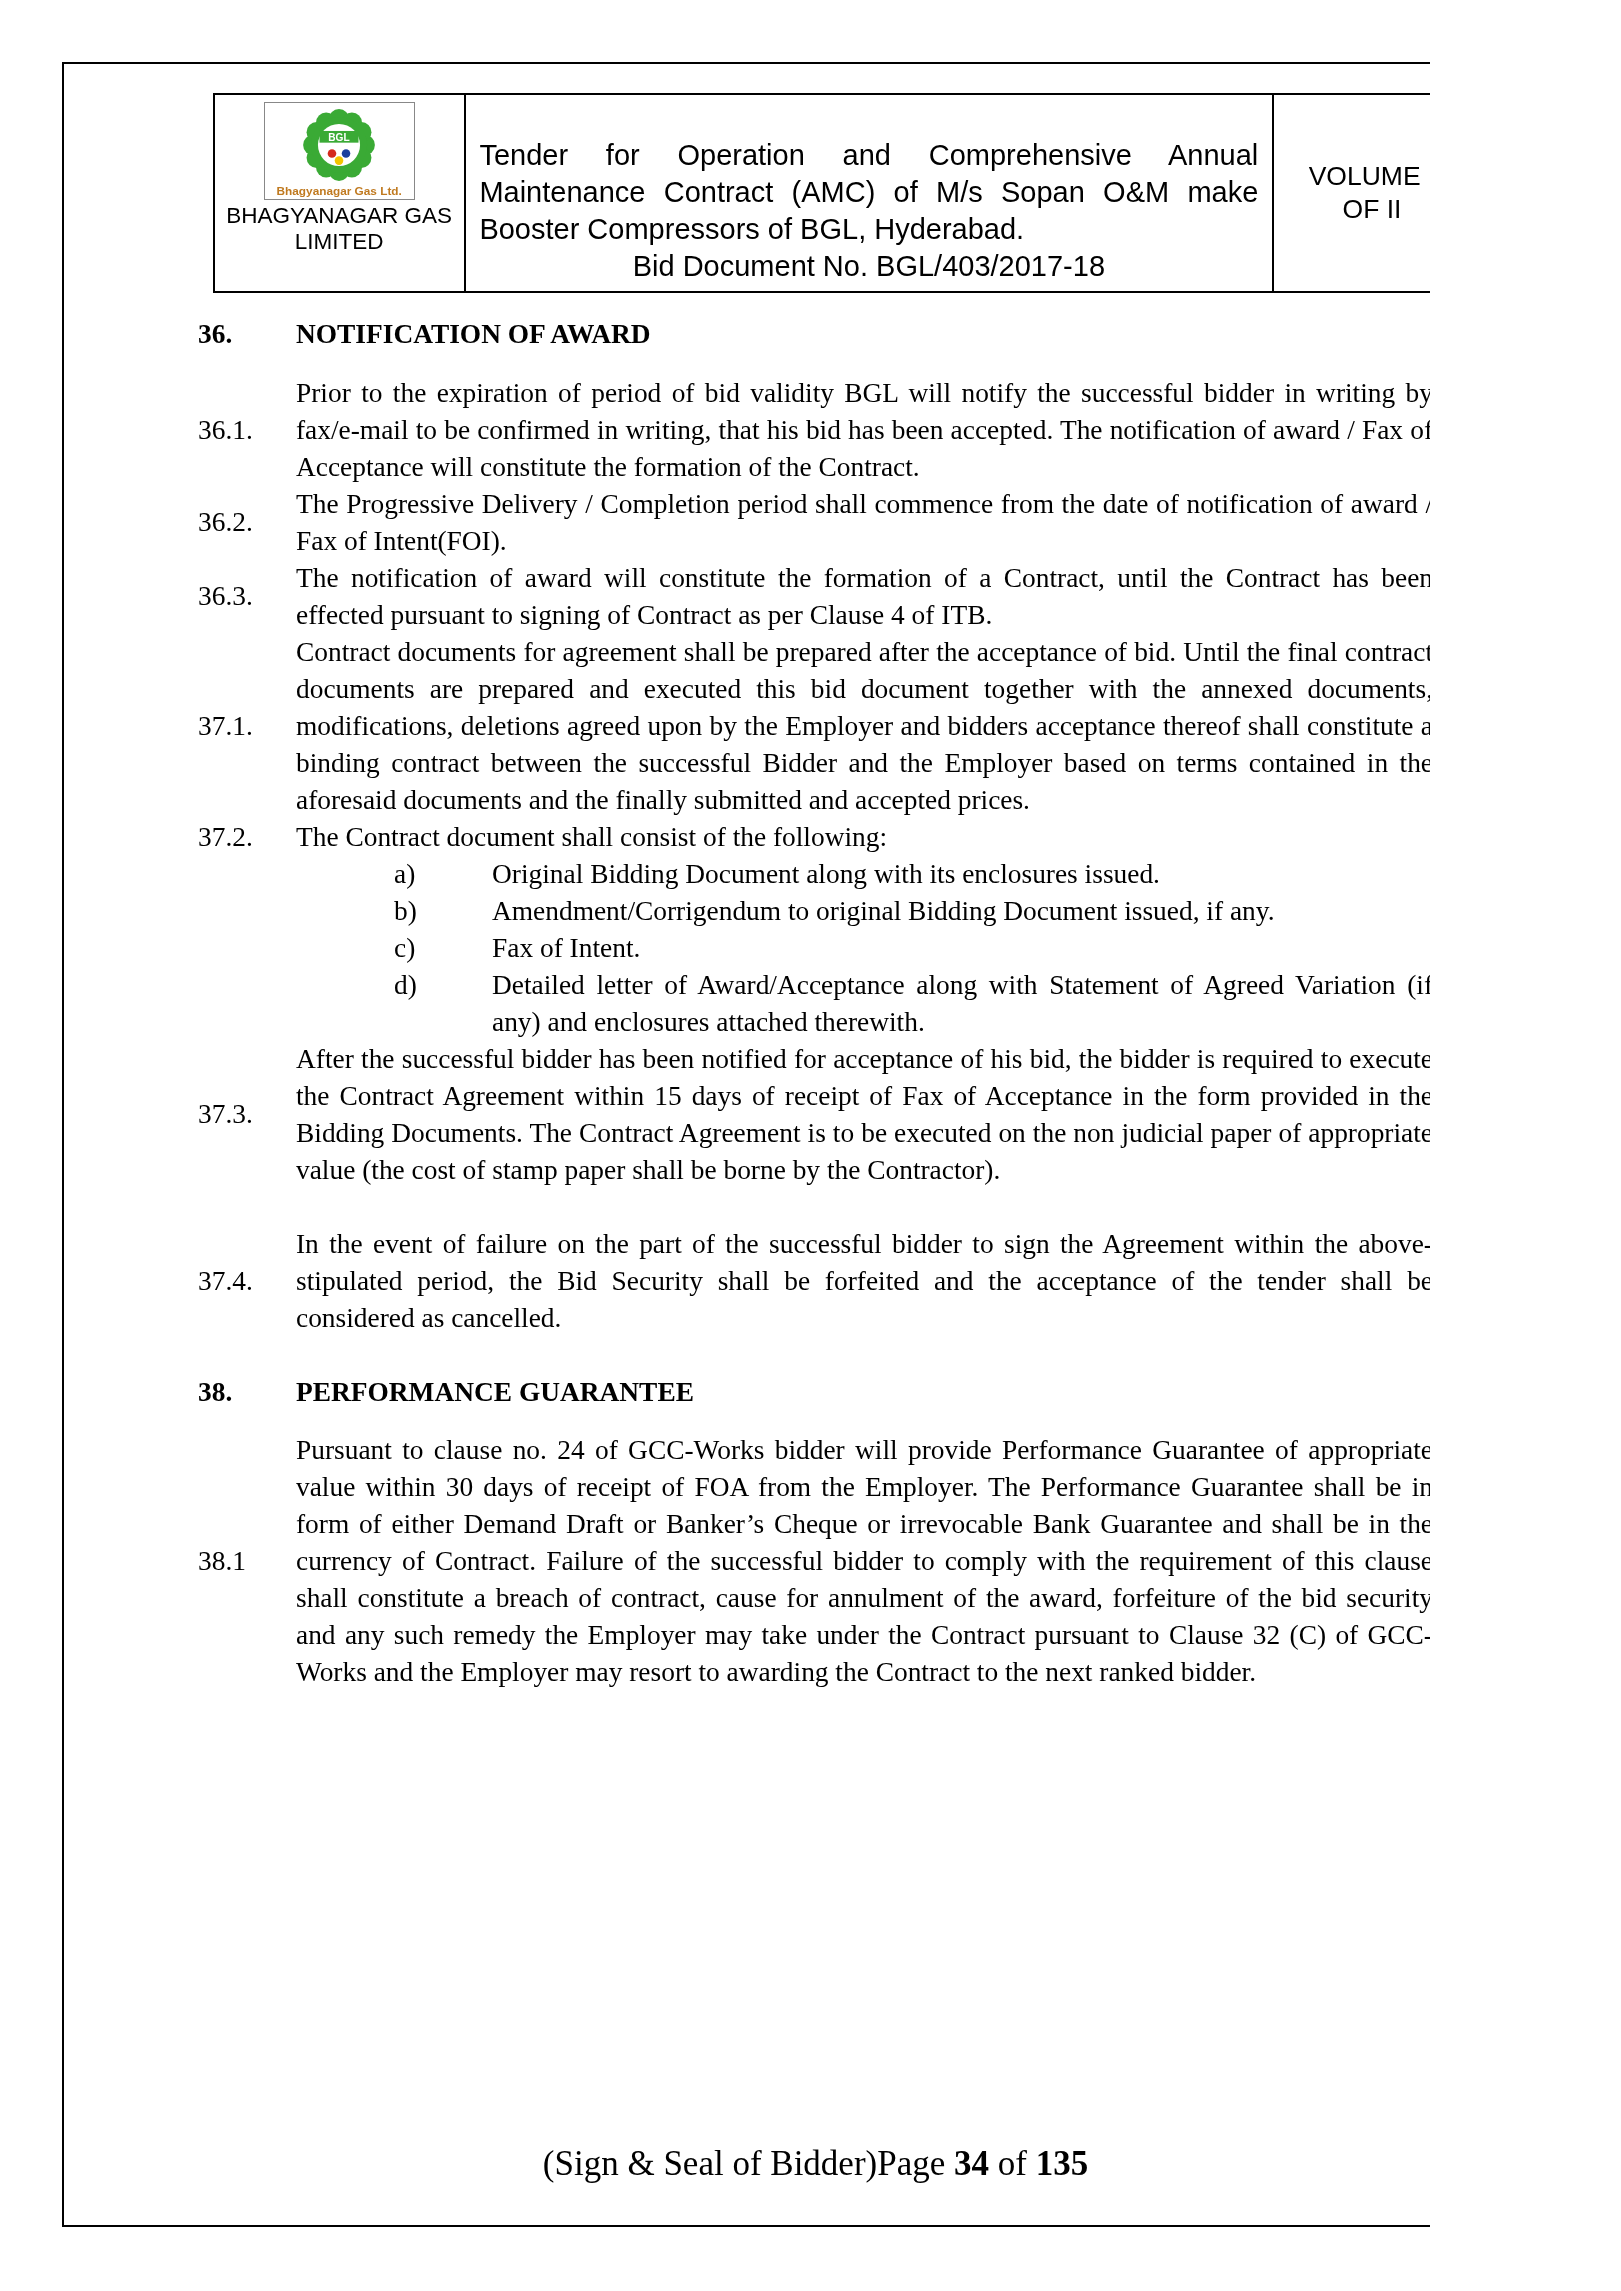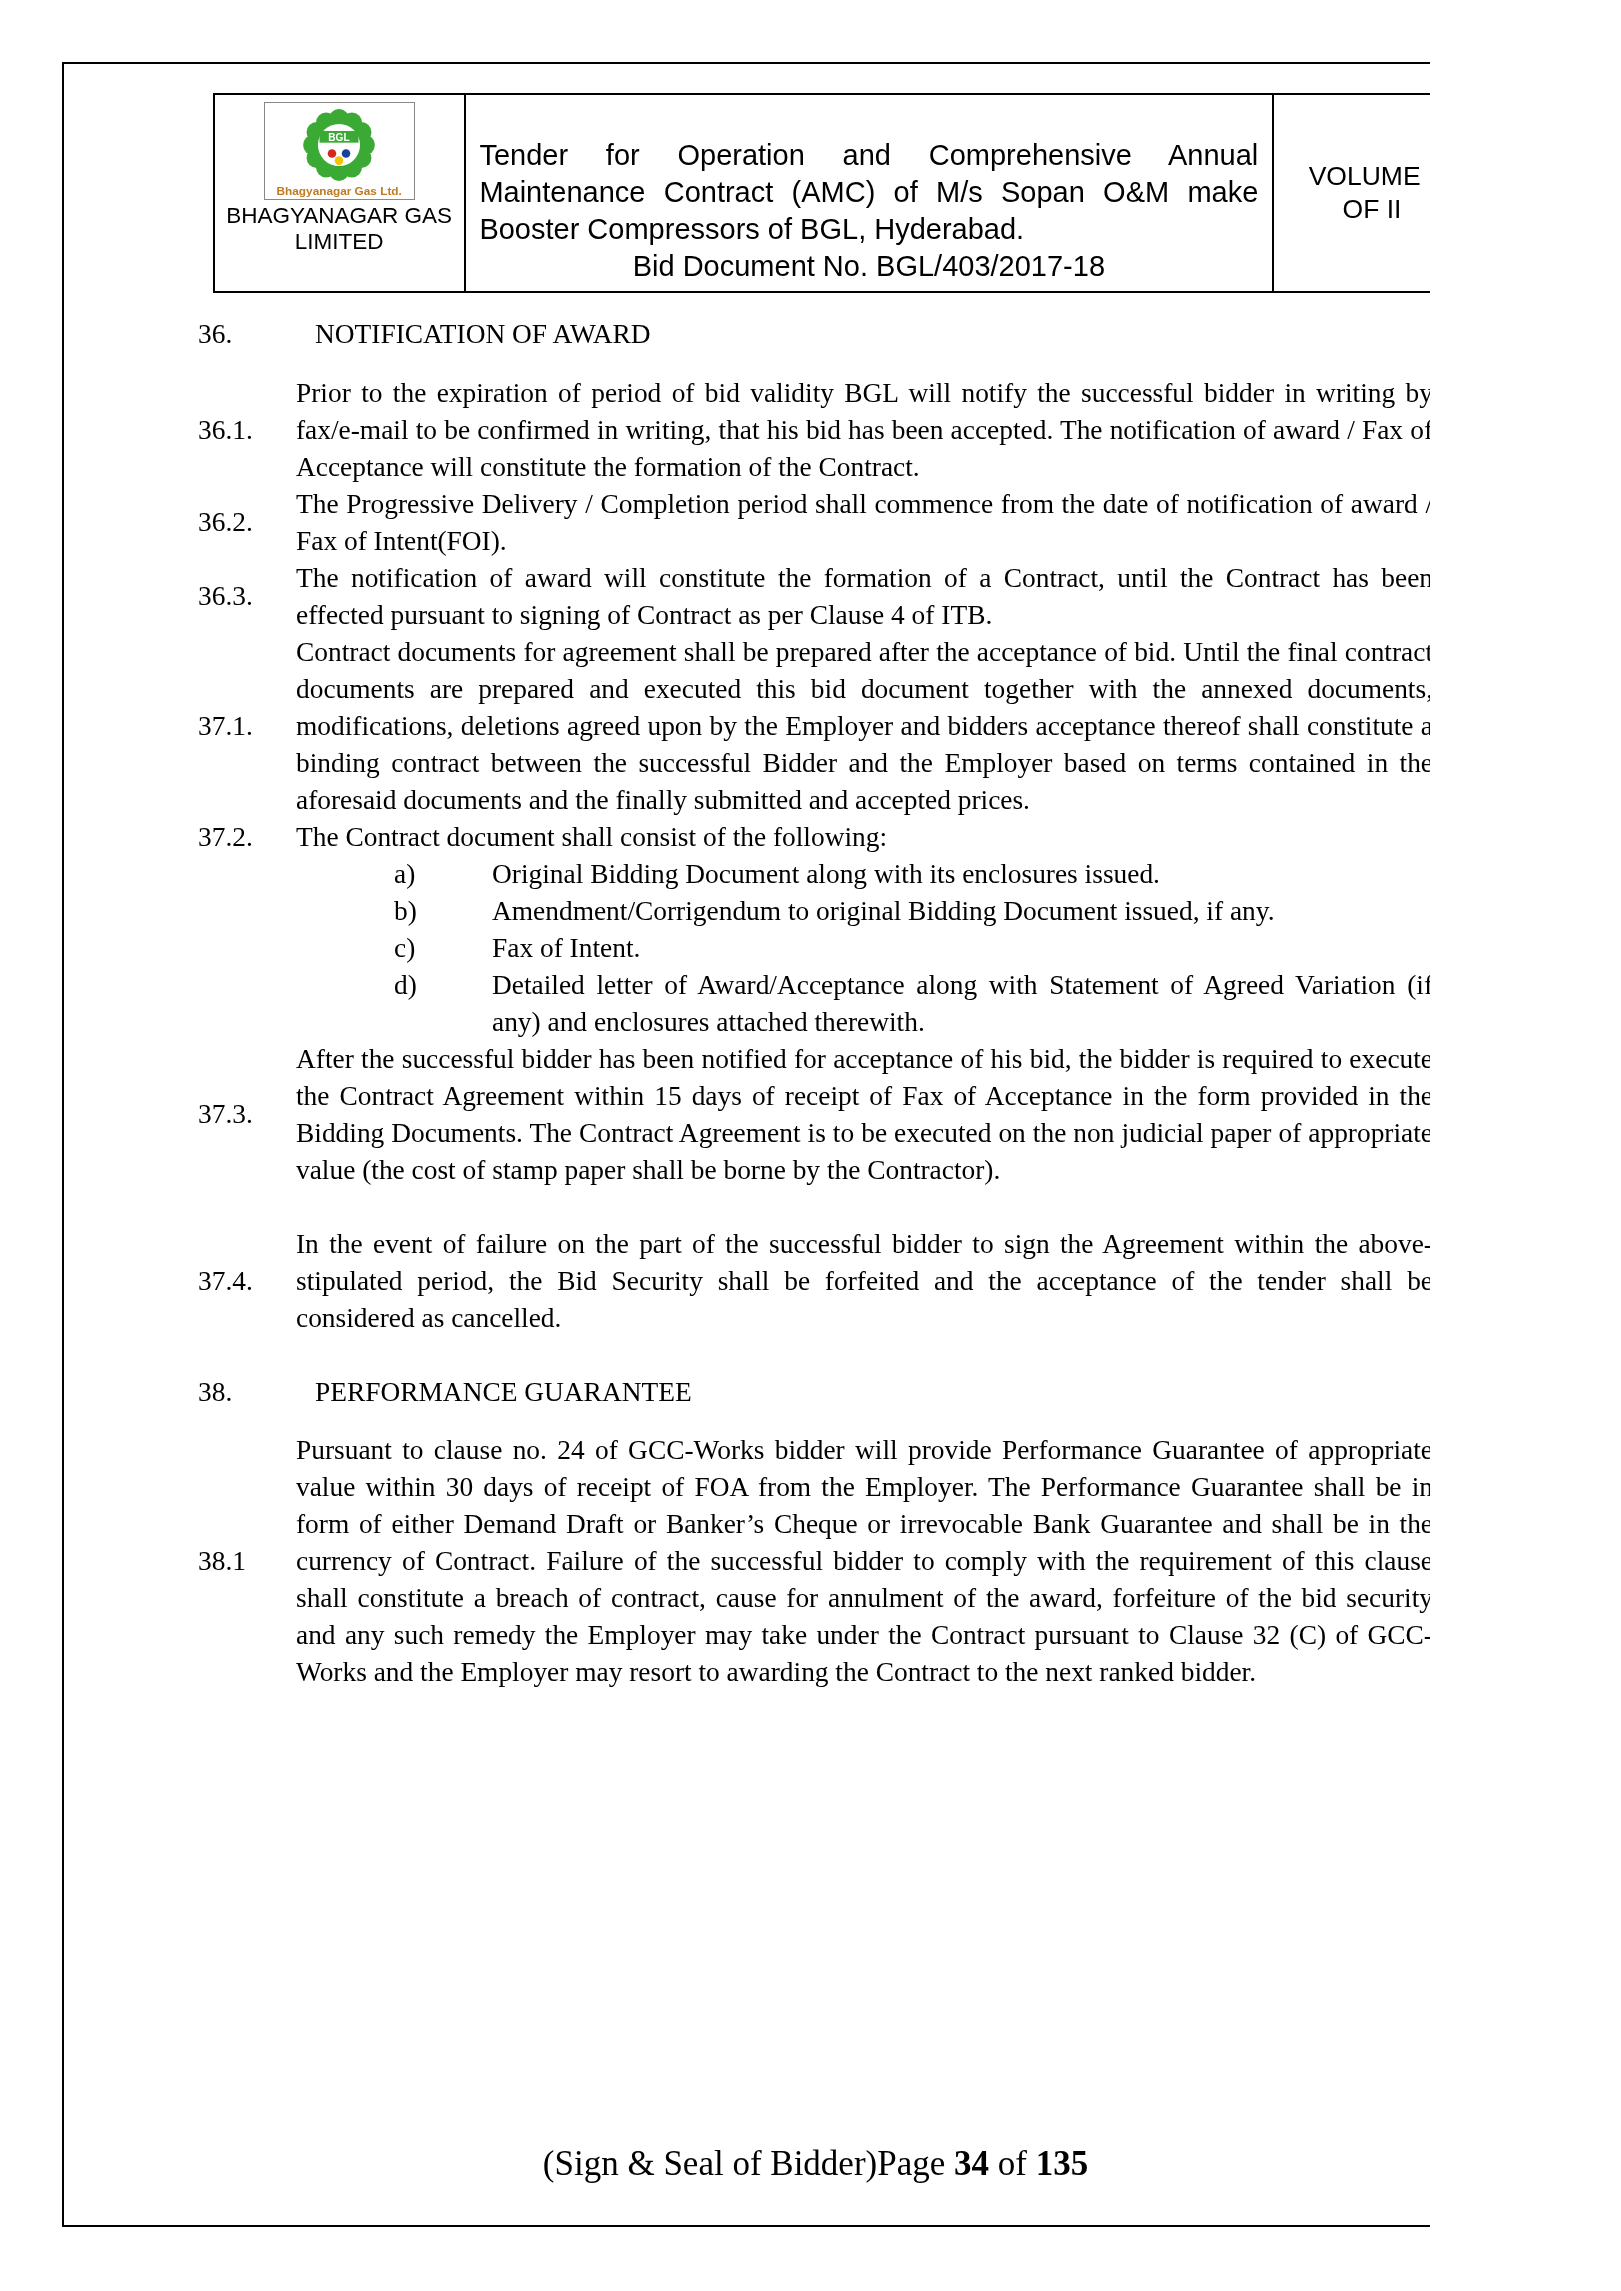--- a/index.html
+++ b/index.html
@@ -53,21 +53,21 @@
   .bid-doc { text-align:center; }
   .cell-volume {
     width:196px;
     display:flex; flex-direction:column; justify-content:center; align-items:center;
     font-family:"Liberation Sans", sans-serif;
     font-size:26.5px; line-height:33px; text-align:center;
   }
 
   
   .doc-body { font-size:27.4px; line-height:37px; }
-  .h-row { display:flex; font-weight:normal;gap:19px; }
+  .h-row { display:flex; font-weight:bold; }
   .c-row { display:flex;align-items:center; }
   .num { width:98px; flex-shrink:0; }
   .c-text { flex:1; text-align:justify; }
   .sub-row { display:flex; margin-left:196px; }
   .sub-label { width:98px; flex-shrink:0; }
   .sub-text { flex:1; text-align:justify; }
 
   .mt-head   { margin-top:23.5px; }  
   .mt-blank  { margin-top:37px; }  
   .mt-small  { margin-top:21.6px; }  

